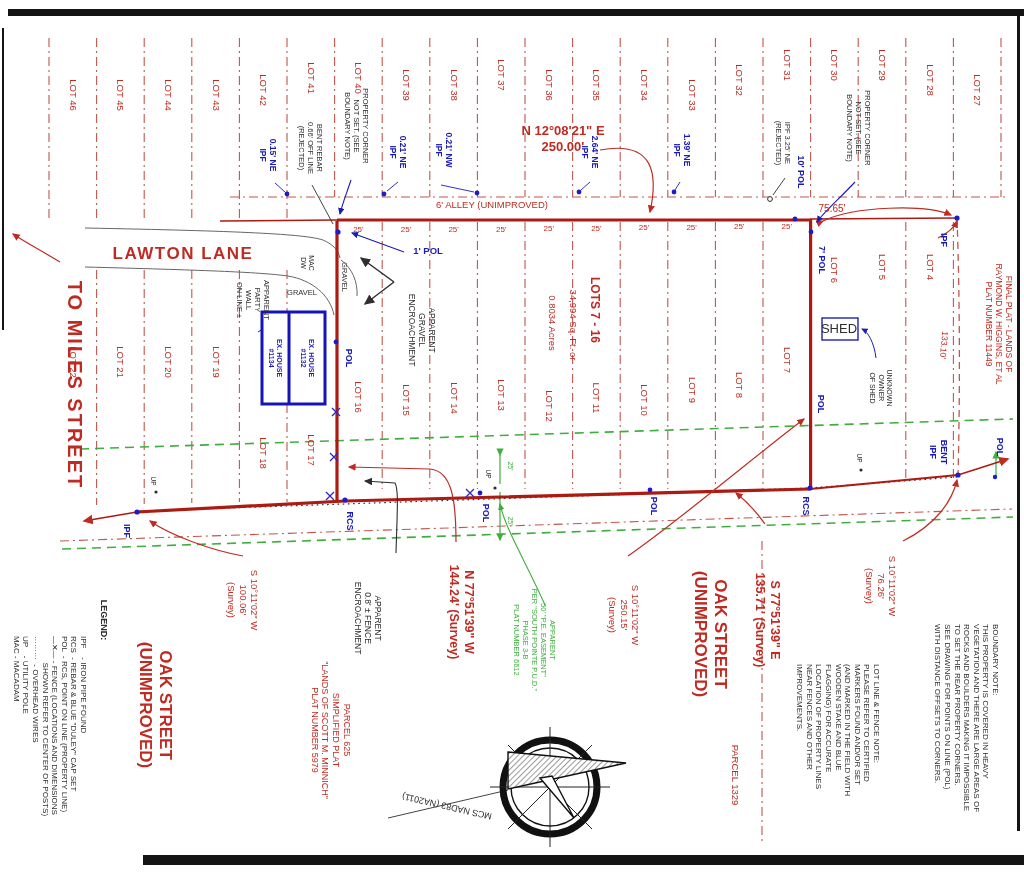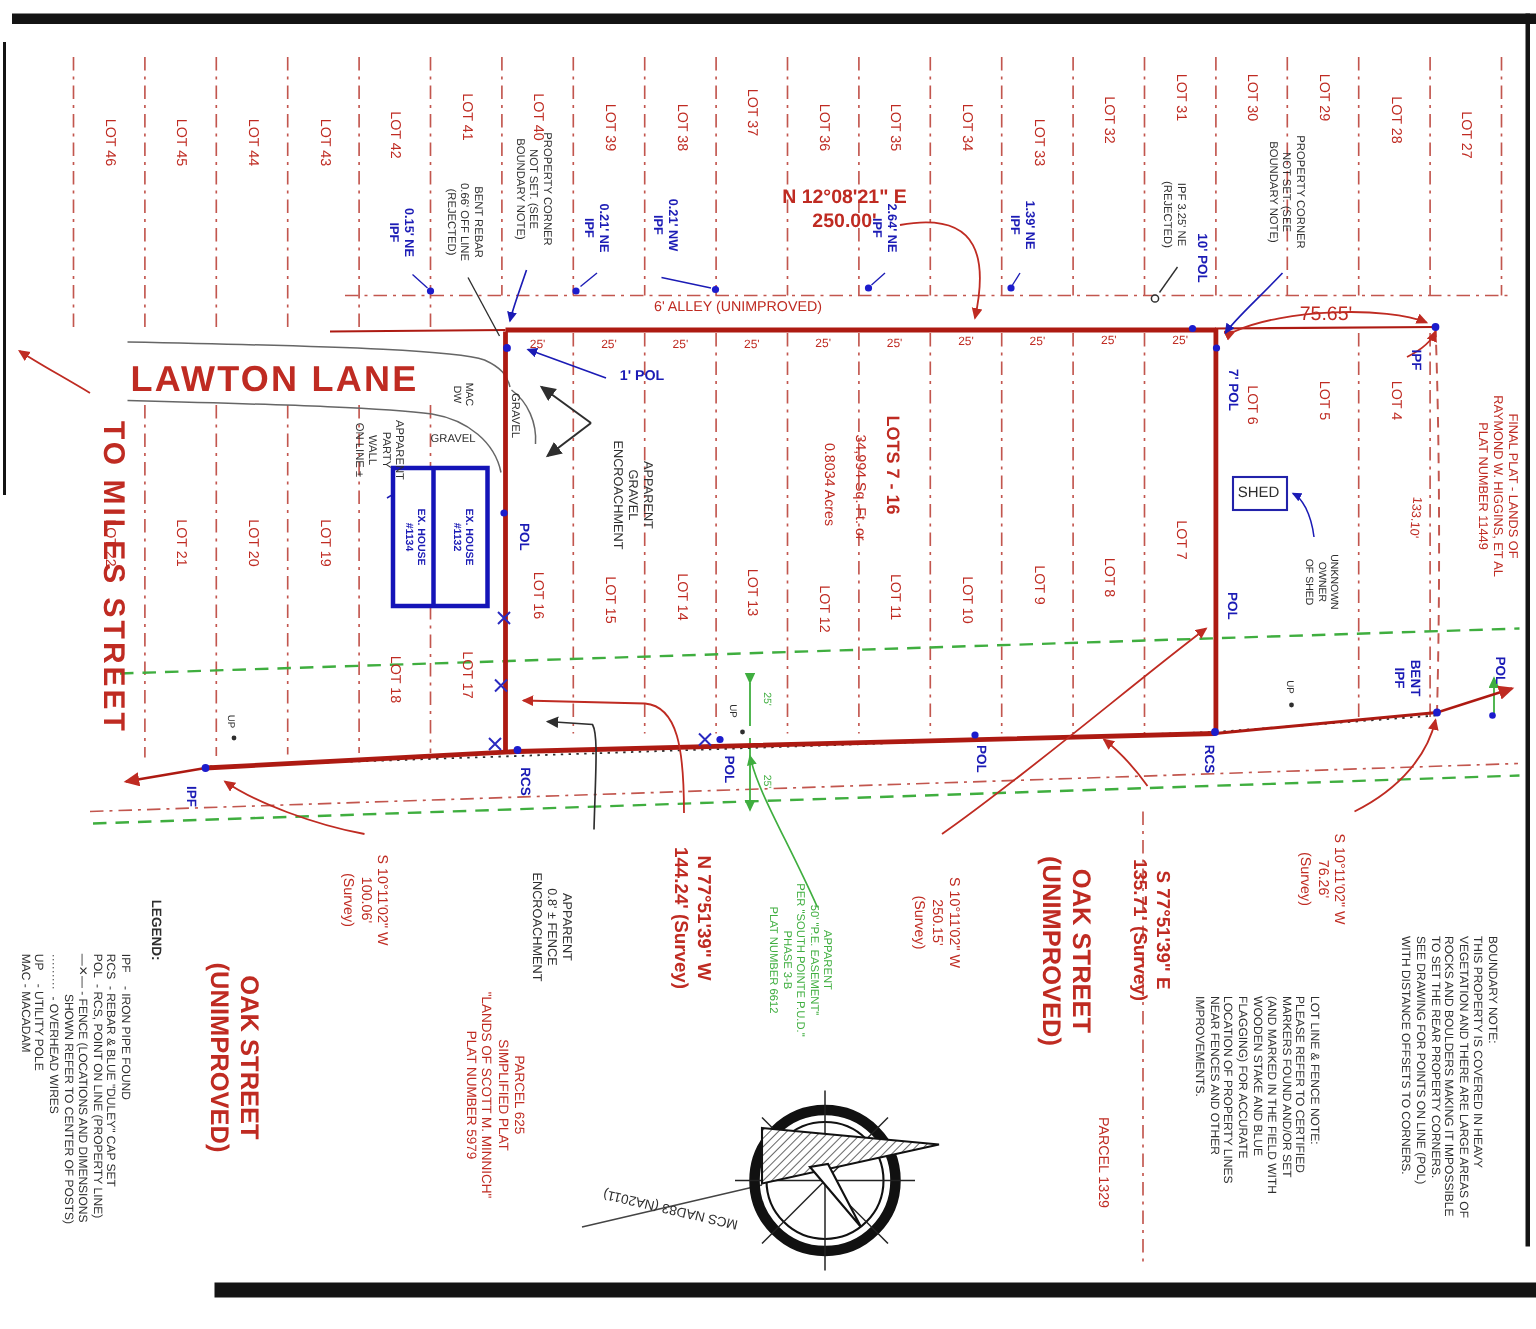--- a/index.html
+++ b/index.html
@@ -201,21 +201,21 @@
       <polygon points="540,778 574,818 552,776" fill="#ffffff" stroke="#111" stroke-width="1.4"></polygon>
     </g>
   </svg>
 
   <div class="bar" style="left:8px;top:9px;width:1016px;height:7px;"></div>
   <div class="bar" style="left:1017px;top:9px;width:3px;height:822px;"></div>
   <div class="bar" style="left:2px;top:28px;width:2px;height:302px;"></div>
   <div class="bar" style="left:143px;top:855px;width:881px;height:10px;"></div>
 
   <div id="labels">
-      <div class="lbl" style="left: 183px; top: 254px; font-size: 24px; color: rgb(191, 43, 34); font-weight: bold; letter-spacing: 1.5px; text-align: left; transform: translate(-50%, -50%) rotate(0deg);">LAWTON LANE</div>
+      <div class="lbl" style="left: 183px; top: 254px; font-size: 17px; color: rgb(191, 43, 34); font-weight: bold; letter-spacing: 1.5px; text-align: left; transform: translate(-50%, -50%) rotate(0deg);">LAWTON LANE</div>
       <div class="lbl" style="left: 75px; top: 385px; font-size: 20px; color: rgb(191, 43, 34); font-weight: bold; letter-spacing: 2px; text-align: center; transform: translate(-50%, -50%) rotate(90deg);">TO MILES STREET</div>
       <div class="lbl" style="left: 492px; top: 205px; font-size: 9.5px; color: rgb(191, 43, 34); text-align: center; transform: translate(-50%, -50%) rotate(0deg);">6' ALLEY (UNIMPROVED)</div>
       <div class="lbl" style="left: 563px; top: 139px; font-size: 13px; color: rgb(191, 43, 34); font-weight: bold; text-align: center; transform: translate(-50%, -50%) rotate(0deg);">N 12°08'21" E
 250.00'</div>
       <div class="lbl" style="left: 72.8px; top: 95px; font-size: 9.5px; color: rgb(191, 43, 34); text-align: center; transform: translate(-50%, -50%) rotate(90deg);">LOT 46</div>
       <div class="lbl" style="left: 120.4px; top: 95px; font-size: 9.5px; color: rgb(191, 43, 34); text-align: center; transform: translate(-50%, -50%) rotate(90deg);">LOT 45</div>
       <div class="lbl" style="left: 168px; top: 95px; font-size: 9.5px; color: rgb(191, 43, 34); text-align: center; transform: translate(-50%, -50%) rotate(90deg);">LOT 44</div>
       <div class="lbl" style="left: 215.6px; top: 95px; font-size: 9.5px; color: rgb(191, 43, 34); text-align: center; transform: translate(-50%, -50%) rotate(90deg);">LOT 43</div>
       <div class="lbl" style="left: 263.2px; top: 90px; font-size: 9.5px; color: rgb(191, 43, 34); text-align: center; transform: translate(-50%, -50%) rotate(90deg);">LOT 42</div>
       <div class="lbl" style="left: 310.8px; top: 78px; font-size: 9.5px; color: rgb(191, 43, 34); text-align: center; transform: translate(-50%, -50%) rotate(90deg);">LOT 41</div>
@@ -248,21 +248,21 @@
       <div class="lbl" style="left: 590px; top: 152px; font-size: 8.5px; color: rgb(27, 27, 181); font-weight: bold; text-align: center; transform: translate(-50%, -50%) rotate(90deg);">2.64' NE
 IPF</div>
       <div class="lbl" style="left: 682px; top: 150px; font-size: 8.5px; color: rgb(27, 27, 181); font-weight: bold; text-align: center; transform: translate(-50%, -50%) rotate(90deg);">1.39' NE
 IPF</div>
       <div class="lbl" style="left: 783px; top: 143px; font-size: 7.5px; color: rgb(46, 46, 46); text-align: center; transform: translate(-50%, -50%) rotate(90deg);">IPF 3.25' NE
 (REJECTED)</div>
       <div class="lbl" style="left: 801px; top: 172px; font-size: 9px; color: rgb(27, 27, 181); font-weight: bold; text-align: center; transform: translate(-50%, -50%) rotate(90deg);">10' POL</div>
       <div class="lbl" style="left: 858px; top: 128px; font-size: 7.5px; color: rgb(46, 46, 46); text-align: center; transform: translate(-50%, -50%) rotate(90deg);">PROPERTY CORNER
 NOT SET. (SEE
 BOUNDARY NOTE)</div>
-      <div class="lbl" style="left: 884px; top: 209px; font-size: 13px; color: rgb(191, 43, 34); text-align: center; transform: translate(-50%, -50%) rotate(0deg);">75.65'</div>
+      <div class="lbl" style="left: 832px; top: 209px; font-size: 10px; color: rgb(191, 43, 34); text-align: center; transform: translate(-50%, -50%) rotate(0deg);">75.65'</div>
       <div class="lbl" style="left: 944px; top: 240px; font-size: 9px; color: rgb(27, 27, 181); font-weight: bold; text-align: center; transform: translate(-50%, -50%) rotate(90deg);">IPF</div>
       <div class="lbl" style="left: 822px; top: 260px; font-size: 9px; color: rgb(27, 27, 181); font-weight: bold; text-align: center; transform: translate(-50%, -50%) rotate(90deg);">7' POL</div>
       <div class="lbl" style="left: 834.4px; top: 270px; font-size: 9.5px; color: rgb(191, 43, 34); text-align: center; transform: translate(-50%, -50%) rotate(90deg);">LOT 6</div>
       <div class="lbl" style="left: 882px; top: 267px; font-size: 9.5px; color: rgb(191, 43, 34); text-align: center; transform: translate(-50%, -50%) rotate(90deg);">LOT 5</div>
       <div class="lbl" style="left: 929.6px; top: 267px; font-size: 9.5px; color: rgb(191, 43, 34); text-align: center; transform: translate(-50%, -50%) rotate(90deg);">LOT 4</div>
       <div class="lbl" style="left: 944px; top: 345px; font-size: 8.5px; color: rgb(191, 43, 34); text-align: center; transform: translate(-50%, -50%) rotate(95deg);">133.10'</div>
       <div class="lbl" style="left: 999px; top: 324px; font-size: 8.5px; color: rgb(191, 43, 34); text-align: center; transform: translate(-50%, -50%) rotate(90deg);">FINAL PLAT - LANDS OF
 RAYMOND W. HIGGINS, ET AL
 PLAT NUMBER 11449</div>
       <div class="lbl" style="left: 938px; top: 452px; font-size: 9px; color: rgb(27, 27, 181); font-weight: bold; text-align: center; transform: translate(-50%, -50%) rotate(90deg);">BENT
@@ -306,21 +306,21 @@
       <div class="lbl" style="left: 644px; top: 228px; font-size: 8px; color: rgb(191, 43, 34); text-align: center; transform: translate(-50%, -50%) rotate(0deg);">25'</div>
       <div class="lbl" style="left: 691.6px; top: 228px; font-size: 8px; color: rgb(191, 43, 34); text-align: center; transform: translate(-50%, -50%) rotate(0deg);">25'</div>
       <div class="lbl" style="left: 739.2px; top: 227px; font-size: 8px; color: rgb(191, 43, 34); text-align: center; transform: translate(-50%, -50%) rotate(0deg);">25'</div>
       <div class="lbl" style="left: 786.8px; top: 227px; font-size: 8px; color: rgb(191, 43, 34); text-align: center; transform: translate(-50%, -50%) rotate(0deg);">25'</div>
       <div class="lbl" style="left: 72.8px; top: 362px; font-size: 9.5px; color: rgb(191, 43, 34); text-align: center; transform: translate(-50%, -50%) rotate(90deg);">LOT 22</div>
       <div class="lbl" style="left: 120.4px; top: 362px; font-size: 9.5px; color: rgb(191, 43, 34); text-align: center; transform: translate(-50%, -50%) rotate(90deg);">LOT 21</div>
       <div class="lbl" style="left: 168px; top: 362px; font-size: 9.5px; color: rgb(191, 43, 34); text-align: center; transform: translate(-50%, -50%) rotate(90deg);">LOT 20</div>
       <div class="lbl" style="left: 215.6px; top: 362px; font-size: 9.5px; color: rgb(191, 43, 34); text-align: center; transform: translate(-50%, -50%) rotate(90deg);">LOT 19</div>
       <div class="lbl" style="left: 263.2px; top: 453px; font-size: 9.5px; color: rgb(191, 43, 34); text-align: center; transform: translate(-50%, -50%) rotate(90deg);">LOT 18</div>
       <div class="lbl" style="left: 310.8px; top: 450px; font-size: 9.5px; color: rgb(191, 43, 34); text-align: center; transform: translate(-50%, -50%) rotate(90deg);">LOT 17</div>
-      <div class="lbl" style="left: 839px; top: 329px; font-size: 10px; color: rgb(46, 46, 46); text-align: center; transform: translate(-50%, -50%) rotate(0deg);">SHED</div>
+      <div class="lbl" style="left: 839px; top: 329px; font-size: 13px; color: rgb(46, 46, 46); text-align: center; transform: translate(-50%, -50%) rotate(0deg);">SHED</div>
       <div class="lbl" style="left: 880px; top: 388px; font-size: 7px; color: rgb(46, 46, 46); text-align: center; transform: translate(-50%, -50%) rotate(90deg);">UNKNOWN
 OWNER
 OF SHED</div>
       <div class="lbl" style="left: 153px; top: 481px; font-size: 6.5px; color: rgb(46, 46, 46); text-align: center; transform: translate(-50%, -50%) rotate(90deg);">UP</div>
       <div class="lbl" style="left: 488px; top: 474px; font-size: 6.5px; color: rgb(46, 46, 46); text-align: center; transform: translate(-50%, -50%) rotate(90deg);">UP</div>
       <div class="lbl" style="left: 859px; top: 458px; font-size: 6.5px; color: rgb(46, 46, 46); text-align: center; transform: translate(-50%, -50%) rotate(90deg);">UP</div>
       <div class="lbl" style="left: 486px; top: 513px; font-size: 9px; color: rgb(27, 27, 181); font-weight: bold; text-align: center; transform: translate(-50%, -50%) rotate(90deg);">POL</div>
       <div class="lbl" style="left: 654px; top: 506px; font-size: 9px; color: rgb(27, 27, 181); font-weight: bold; text-align: center; transform: translate(-50%, -50%) rotate(90deg);">POL</div>
       <div class="lbl" style="left: 821px; top: 404px; font-size: 9px; color: rgb(27, 27, 181); font-weight: bold; text-align: center; transform: translate(-50%, -50%) rotate(90deg);">POL</div>
       <div class="lbl" style="left: 1000px; top: 447px; font-size: 9px; color: rgb(27, 27, 181); font-weight: bold; text-align: center; transform: translate(-50%, -50%) rotate(90deg);">POL</div>

